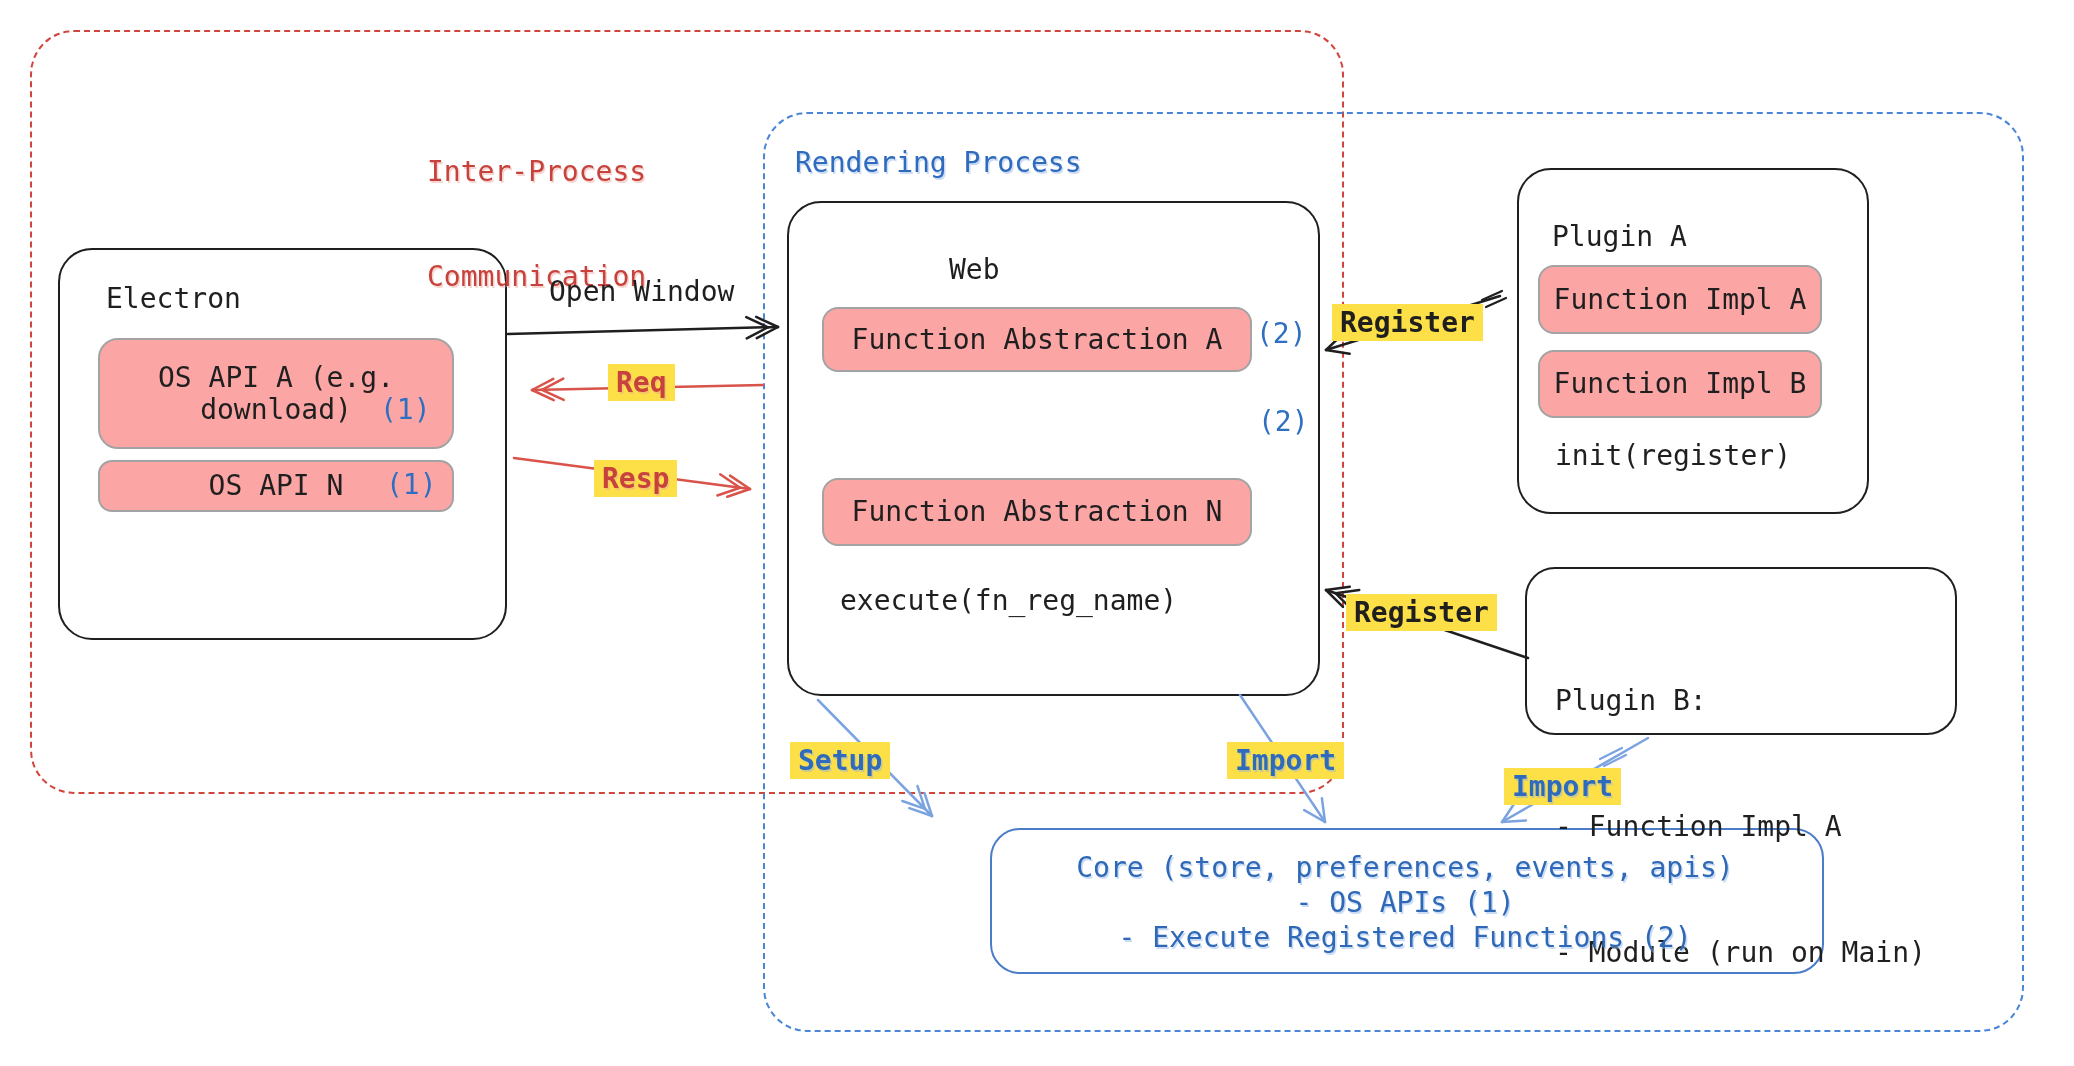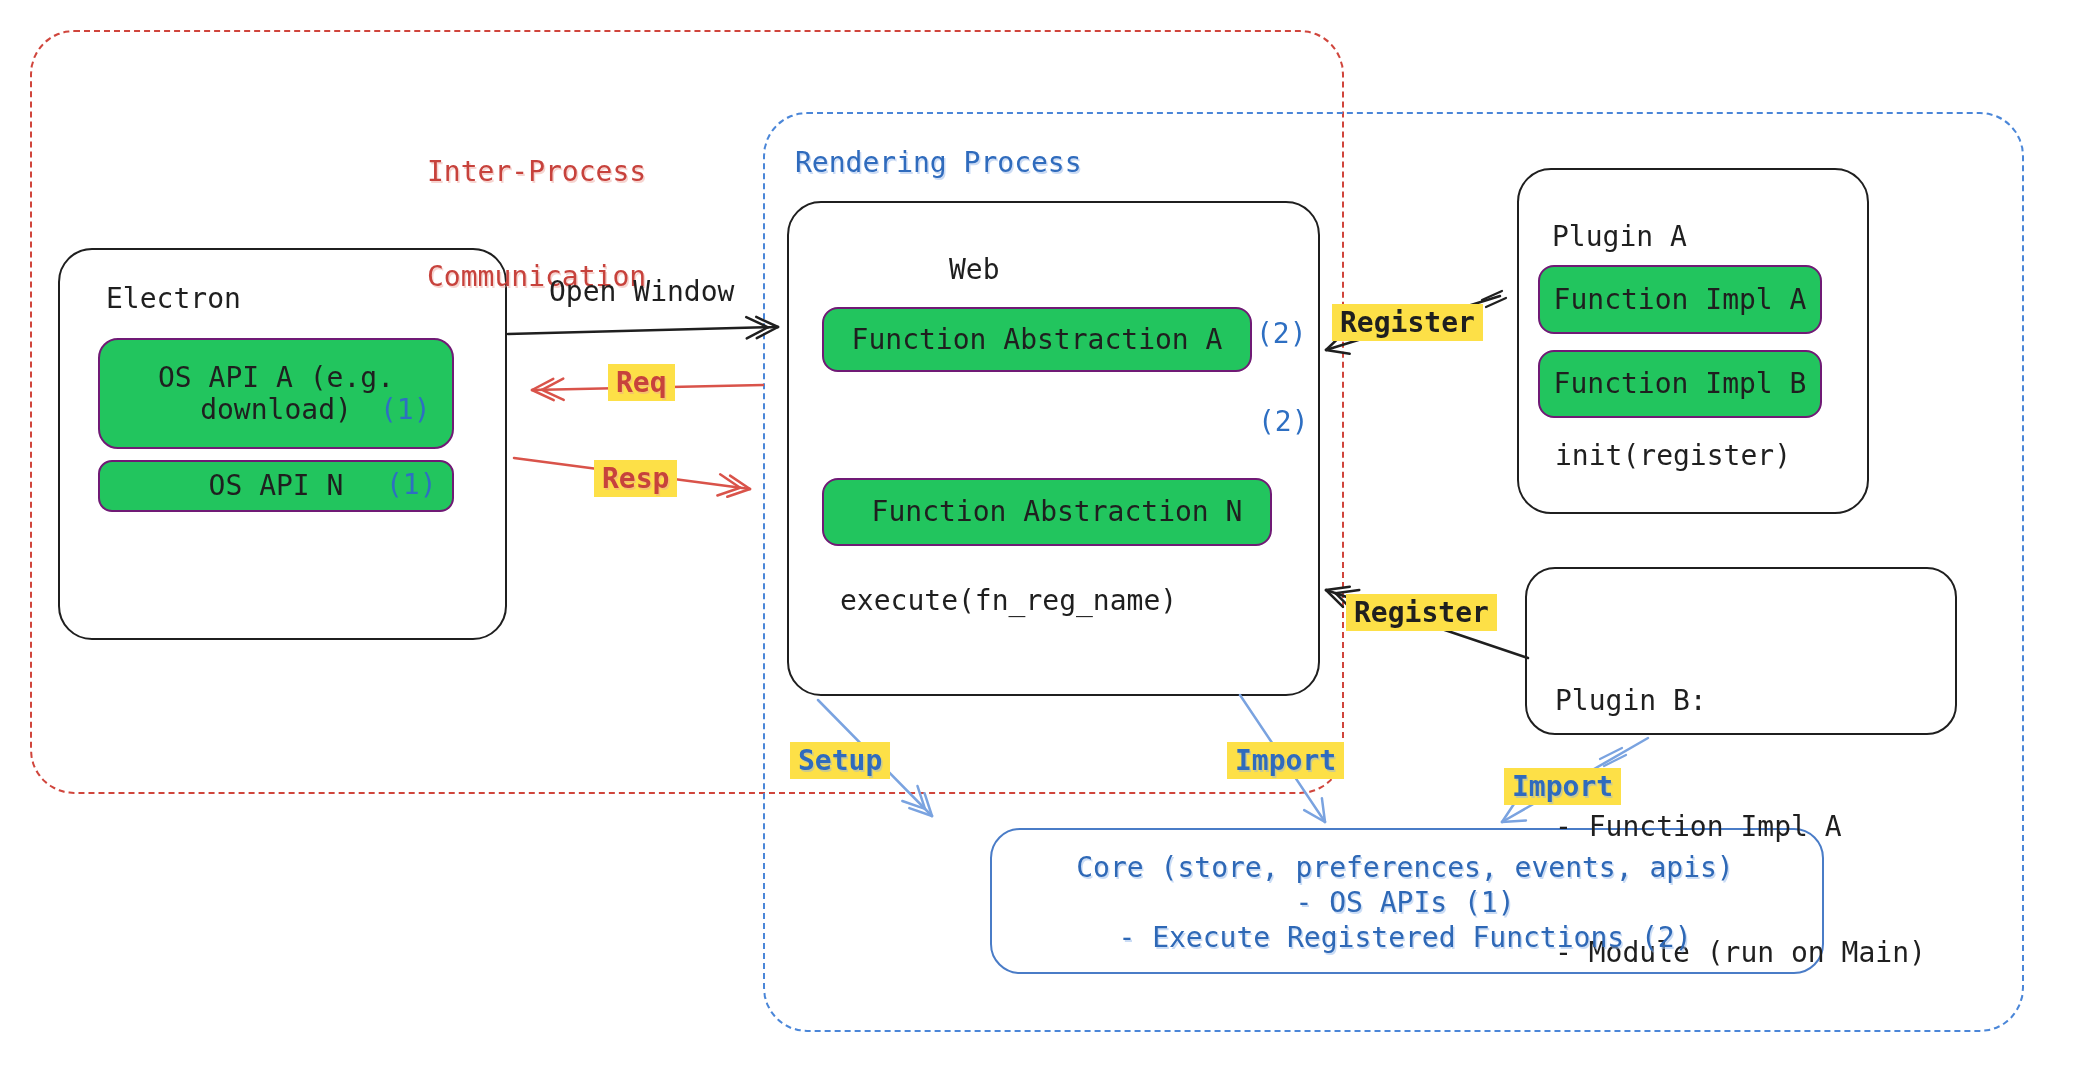--- a/index.html
+++ b/index.html
@@ -23,23 +23,23 @@
   
   .node{
     position:absolute;
     border:2px solid #1f1f1f;
     border-radius:30px;
     background:#ffffff;
     z-index:3;
   }
   .subnode{
     position:absolute;
-    border:2px solid #701a75;
+    border:2px solid #a3a3a3;
     border-radius:16px;
-    background:#22c55e;
+    background:#fca5a5;
     display:flex;align-items:center;justify-content:center;
     text-align:center;
     z-index:4;
   }
   .txt{
     position:absolute;
     font-size:28px;line-height:35px;white-space:pre;
     z-index:8;
   }
   .ink{color:#1f1f1f;}
@@ -104,21 +104,21 @@
   <div class="node" style="left:787px;top:201px;width:529px;height:491px;border-radius:34px;"></div>
   <div class="txt ink" style="left:930px;top:252px;margin-left:19px;">Web</div>
 
   <div class="subnode node-inner-text" style="left:822px;top:307px;width:426px;height:61px;">
     <div>Function Abstraction A</div>
   </div>
   <div class="txt badge" style="left:1256px;top:316px;">(2)</div>
 
   <div class="txt badge" style="left:1258px;top:404px;">(2)</div>
 
-  <div class="subnode node-inner-text" style="left:822px;top:478px;width:426px;height:64px;padding-left:20px;">
+  <div class="subnode node-inner-text" style="left:822px;top:478px;width:426px;height:64px;">
     <div>Function Abstraction N</div>
   </div>
 
   <div class="txt ink" style="left:840px;top:583px;">execute(fn_reg_name)</div>
 
   <div class="node" style="left:1517px;top:168px;width:348px;height:342px;border-radius:34px;"></div>
   <div class="txt ink" style="left:1552px;top:219px;">Plugin A</div>
 
   <div class="subnode node-inner-text" style="left:1538px;top:265px;width:280px;height:65px;">
     <div>Function Impl A</div>

